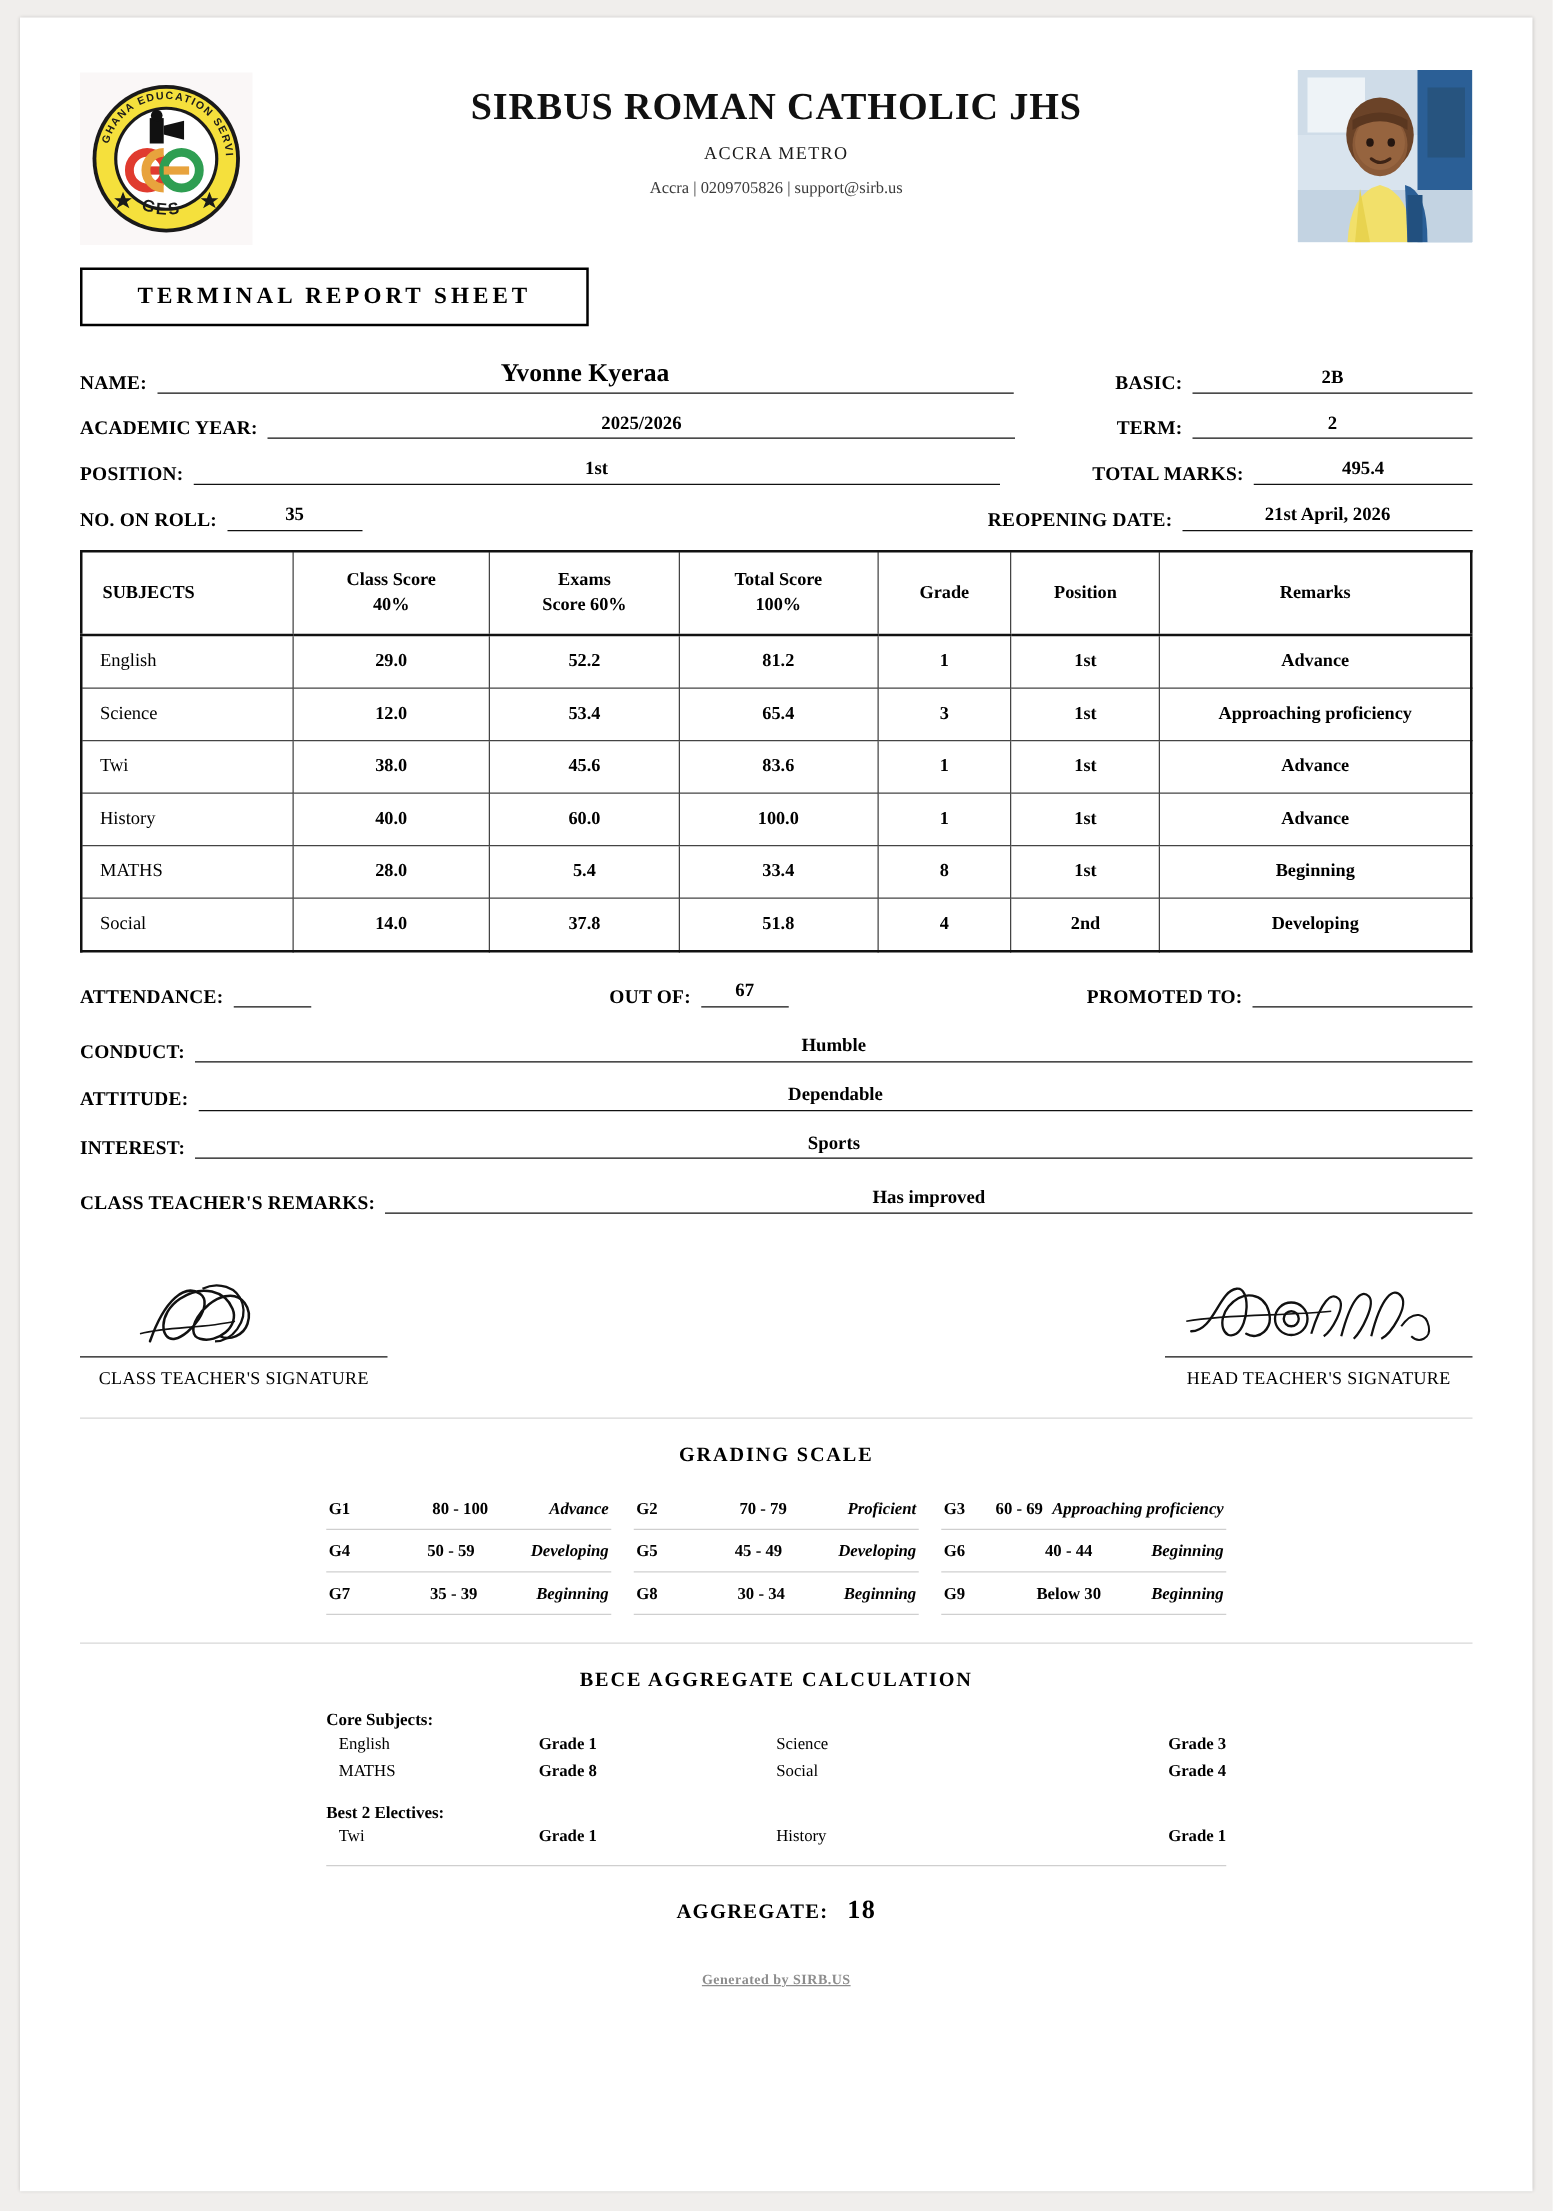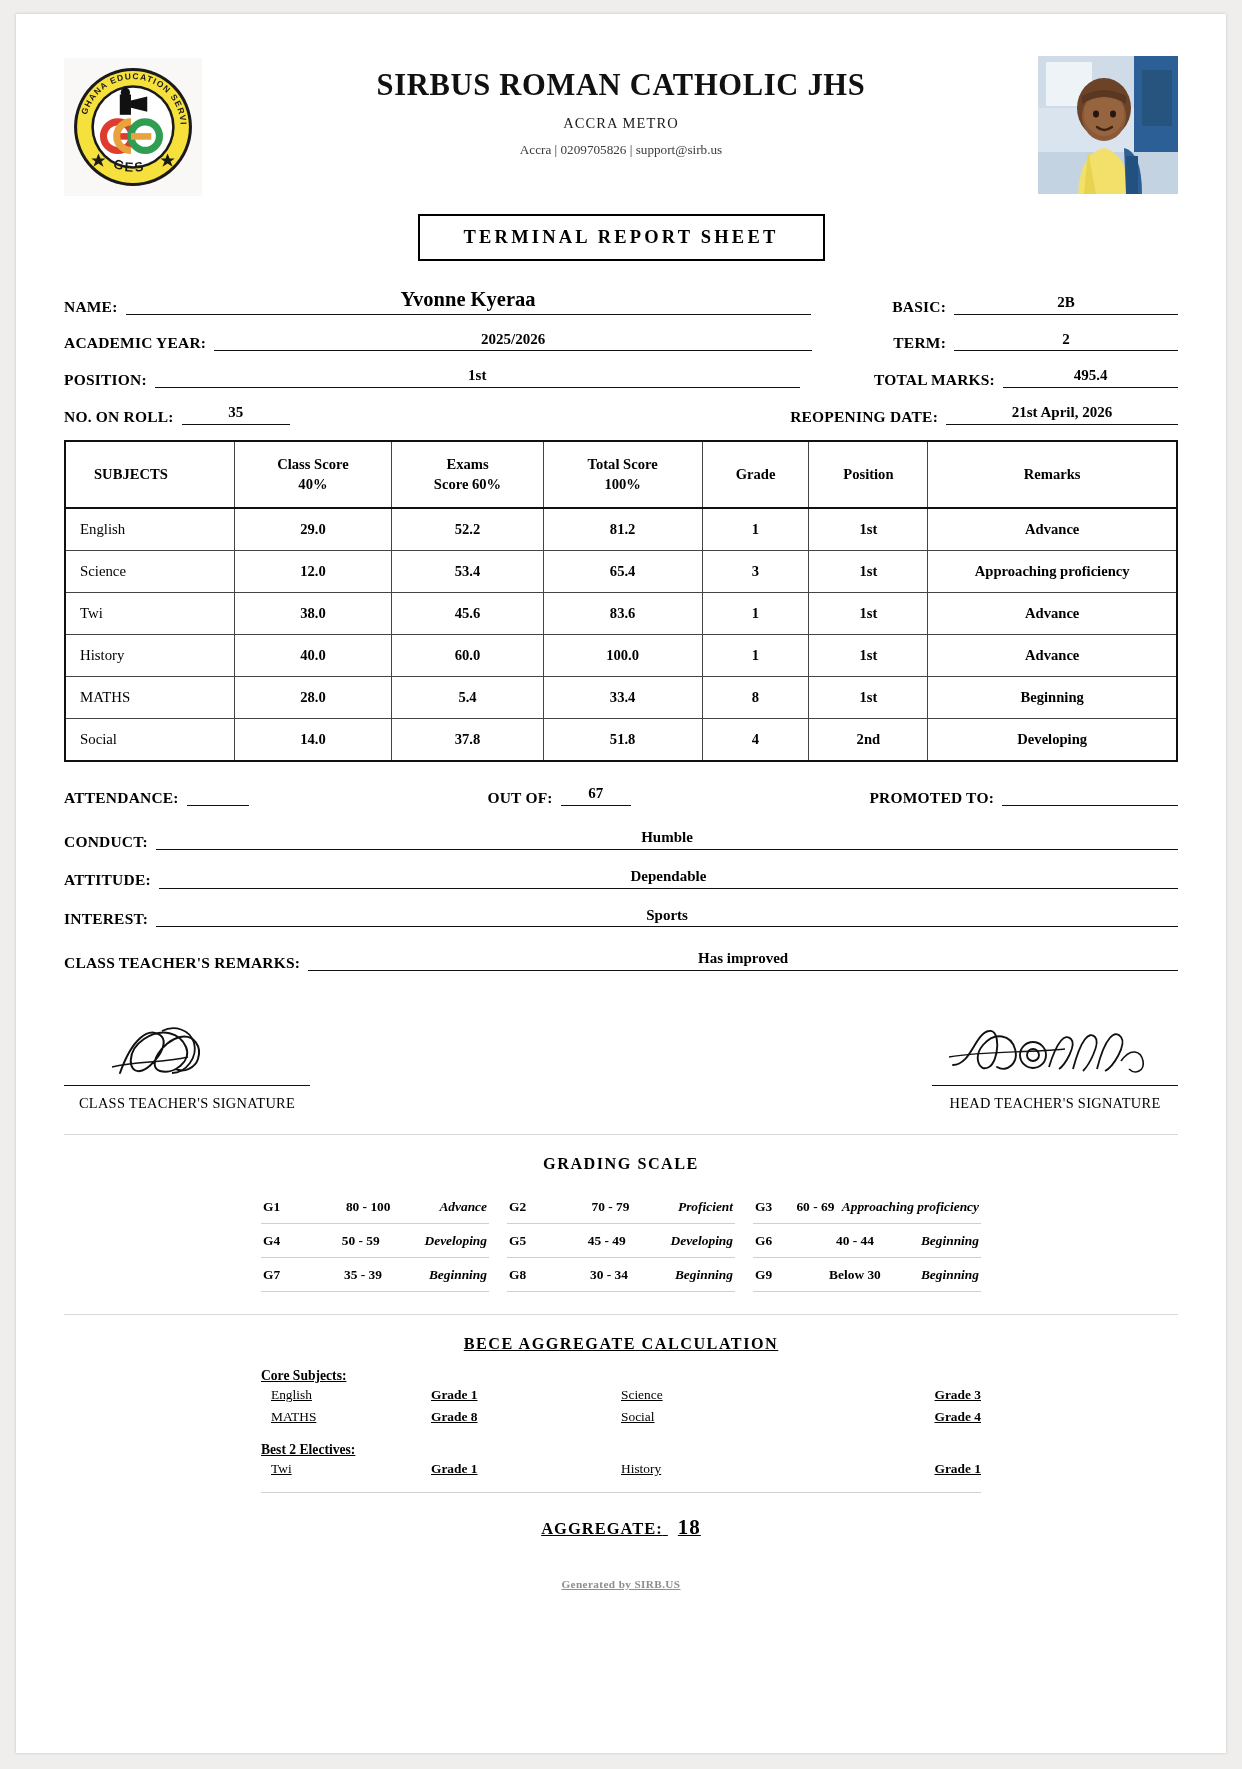--- a/index.html
+++ b/index.html
@@ -62,21 +62,21 @@
   .student-photo {
     position: absolute;
     right: 0; top: 8px;
     width: 140px; height: 138px;
     overflow: hidden;
     border: 0;
   }
   .photo-svg { display:block; width: 140px; height: 138px; }
 
   
-  .title-row { display: flex; justify-content: center; margin-top: 16px; }
+  .title-row { display: flex; justify-content: flex-start; margin-top: 16px; }
   .title-box {
     border: 2.6px solid #000;
     padding: 11px 44px;
     font-size: 18.5px;
     font-weight: bold;
     letter-spacing: 3.2px;
     color: #000;
   }
 
   
@@ -116,21 +116,21 @@
     text-align: center;
     color: #000;
   }
   table.marks thead th {
     border-bottom: 2.4px solid #111;
     font-size: 14.6px;
     font-weight: bold;
     padding: 13px 4px;
     line-height: 1.35;
   }
-  table.marks thead th.subj-h { text-align: left; padding-left: 28px; }
+  table.marks thead th.subj-h { text-align: left; padding-left: 16px; }
   table.marks tbody td {
     font-size: 14.6px;
     font-weight: bold;
     padding: 12px 4px;
   }
   table.marks tbody td.subj {
     text-align: left;
     padding-left: 14px;
     font-weight: normal;
     font-size: 14.8px;
@@ -184,21 +184,21 @@
     display: flex; align-items: baseline;
     border-bottom: 1.2px solid #cfcfcf;
     padding: 9px 2px 8px 2px;
     font-size: 13.4px;
   }
   .gcode { font-weight: bold; width: 34px; color: #000; }
   .grange { flex: 1; text-align: center; font-weight: bold; color: #000; }
   .gdesc { font-style: italic; font-weight: bold; text-align: right; color: #000; }
 
   
-  .bece-wrap { margin-top: 16px; text-decoration: underline; }
+  .bece-wrap { margin-top: 16px; }
   .bece-inner { width: 720px; margin: 0 auto; }
   .bece-head {
     font-size: 13.6px; font-weight: bold; color: #000;
     margin-top: 14px;
   }
   .bece-row {
     display: flex; align-items: baseline;
     font-size: 13.4px; padding: 3px 0;
   }
   .bs-name { width: 170px; padding-left: 10px; color: #000; }

